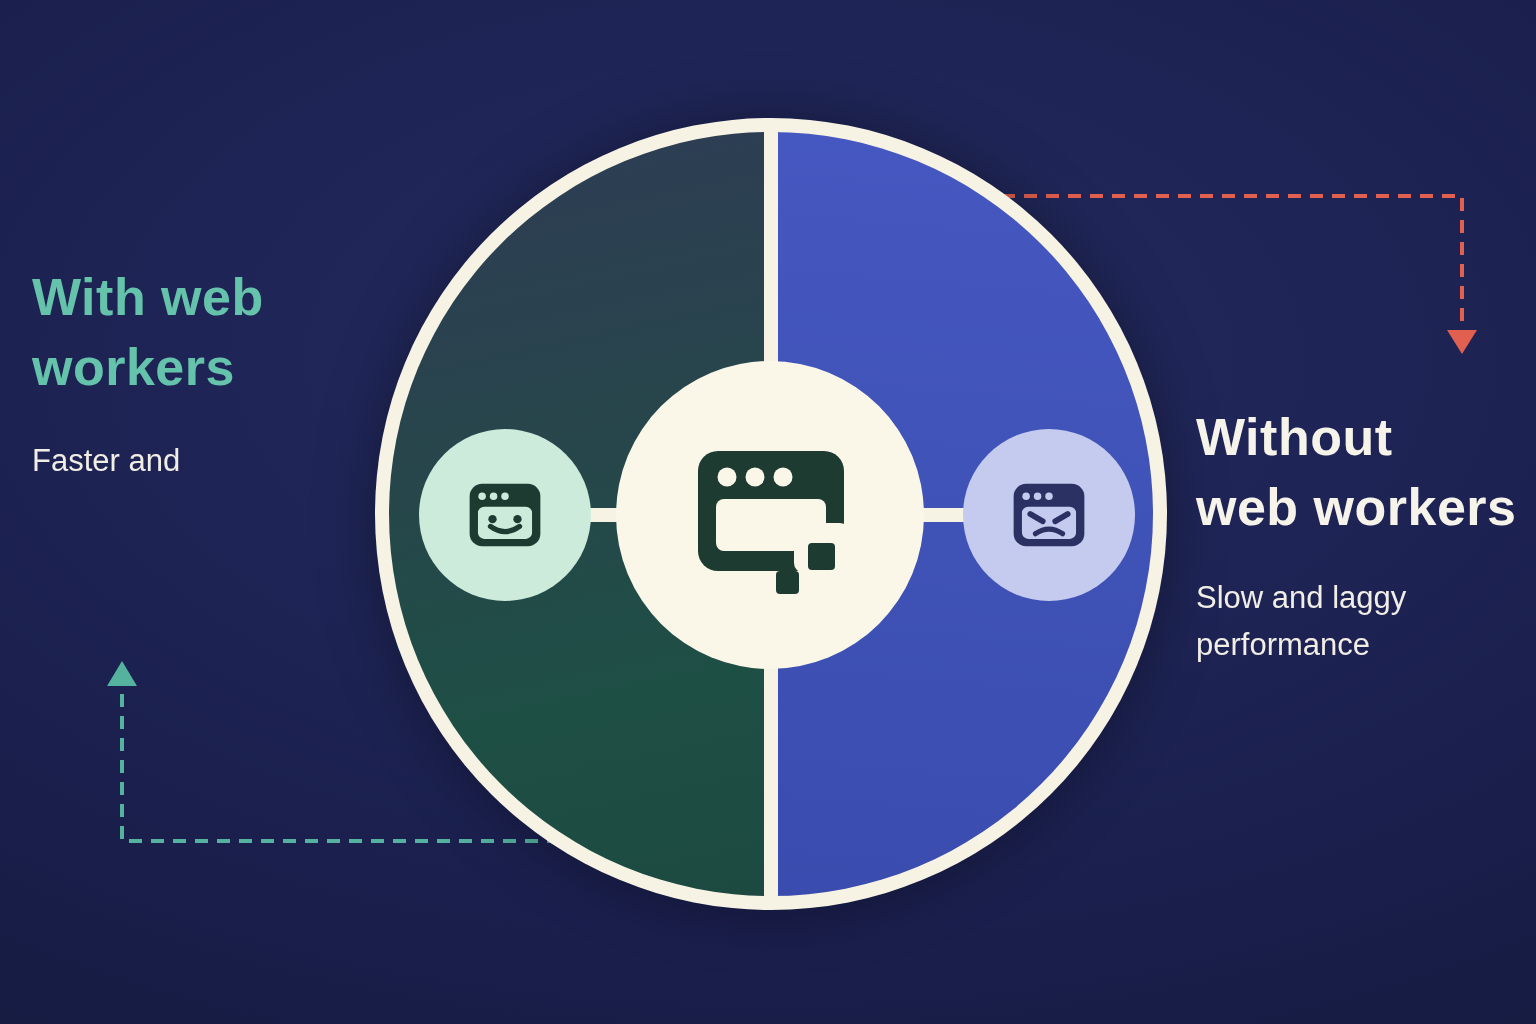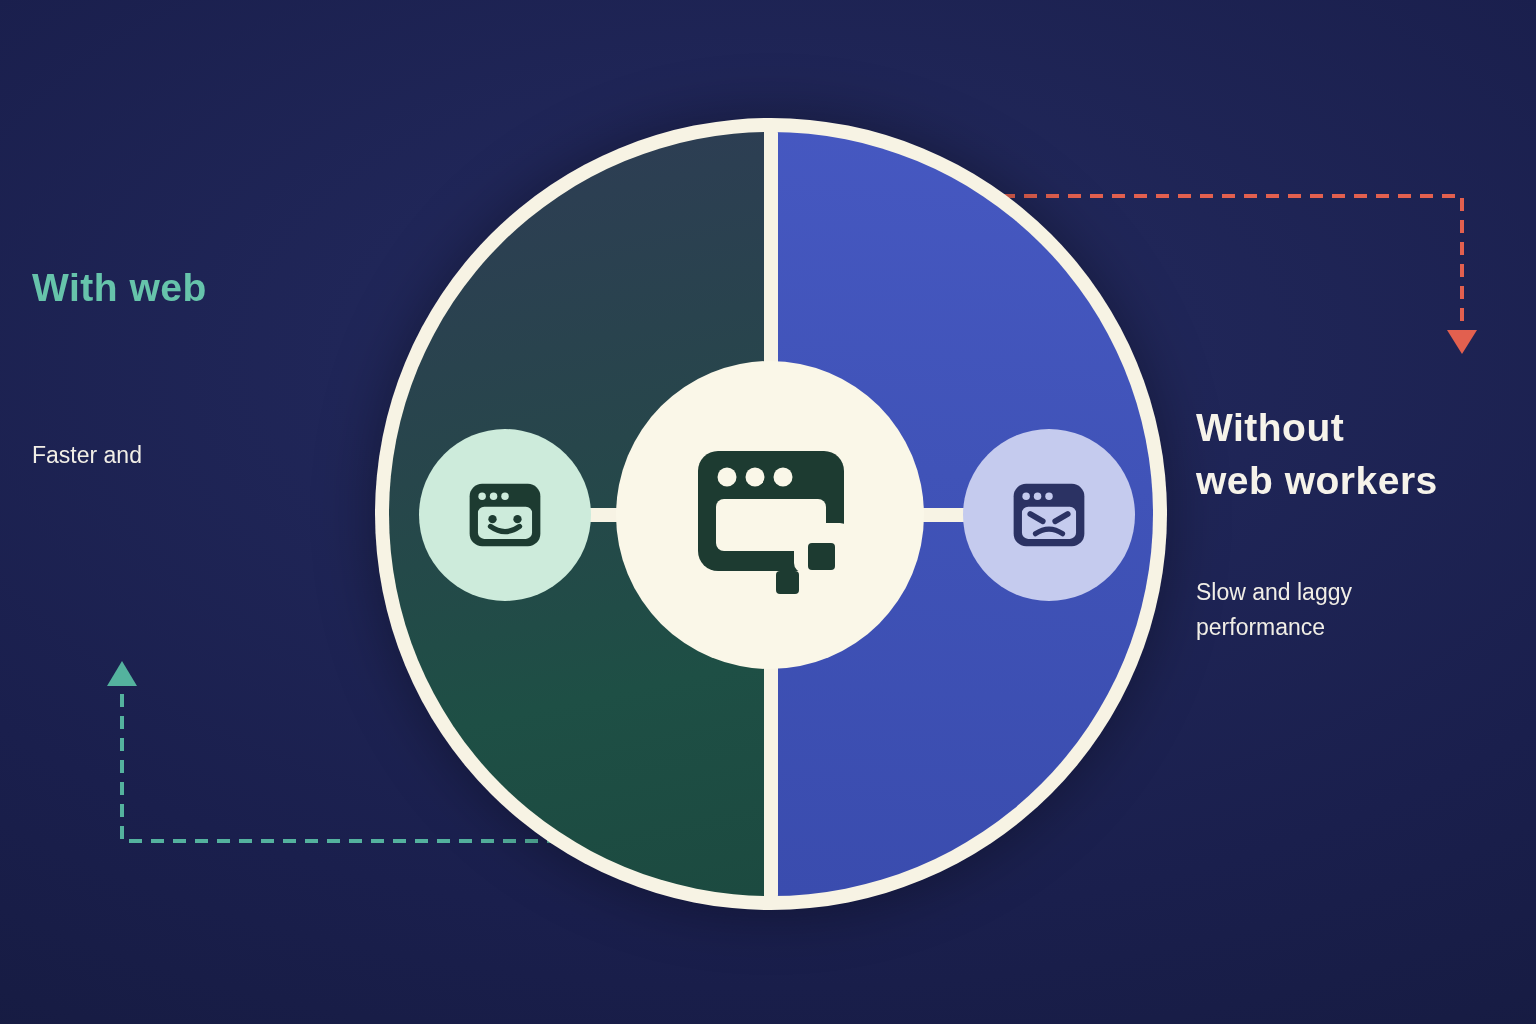--- a/index.html
+++ b/index.html
@@ -94,28 +94,28 @@
     align-items: center;
     justify-content: center;
   }
   .side-circle.mint     { left: 419px; background: #cdebdb; }
   .side-circle.lavender { left: 963px; background: #c5cbee; }
 
   
   .label-block { position: absolute; }
   .heading {
     font-weight: bold;
-    font-size: 39px;
+    font-size: 52px;
     line-height: 1.35;
     letter-spacing: 0.5px;
   }
   .heading.green { color: #66c3ab; }
   .heading.white { color: #f6f3ea; }
   .desc {
-    font-size: 23px;
+    font-size: 31px;
     line-height: 1.5;
     color: #f1eee6;
     font-weight: 400;
   }
   .left-heading { left: 32px;   top: 262px; }
   .left-desc    { left: 32px;   top: 438px; }
   .right-heading{ left: 1196px; top: 402px; }
   .right-desc   { left: 1196px; top: 575px; }
 
   
@@ -188,20 +188,21 @@
       <circle cx="85" cy="62" r="9.5" fill="#faf7e8"></circle>
       <circle cx="113" cy="62" r="9.5" fill="#faf7e8"></circle>
       <rect x="138" y="128" width="27" height="27" rx="4" fill="#1d3b31"></rect>
       <rect x="106" y="156" width="23" height="23" rx="4" fill="#1d3b31"></rect>
     </svg>
   </div>
 
   <div class="label-block left-heading">
     <div class="heading green">
       <div>With web</div>
+      <div>workers</div>
     </div>
   </div>
   <div class="label-block left-desc">
     <div class="desc">
       <div>Faster and</div>
     </div>
   </div>
 
   <div class="label-block right-desc">
     <div class="desc">

